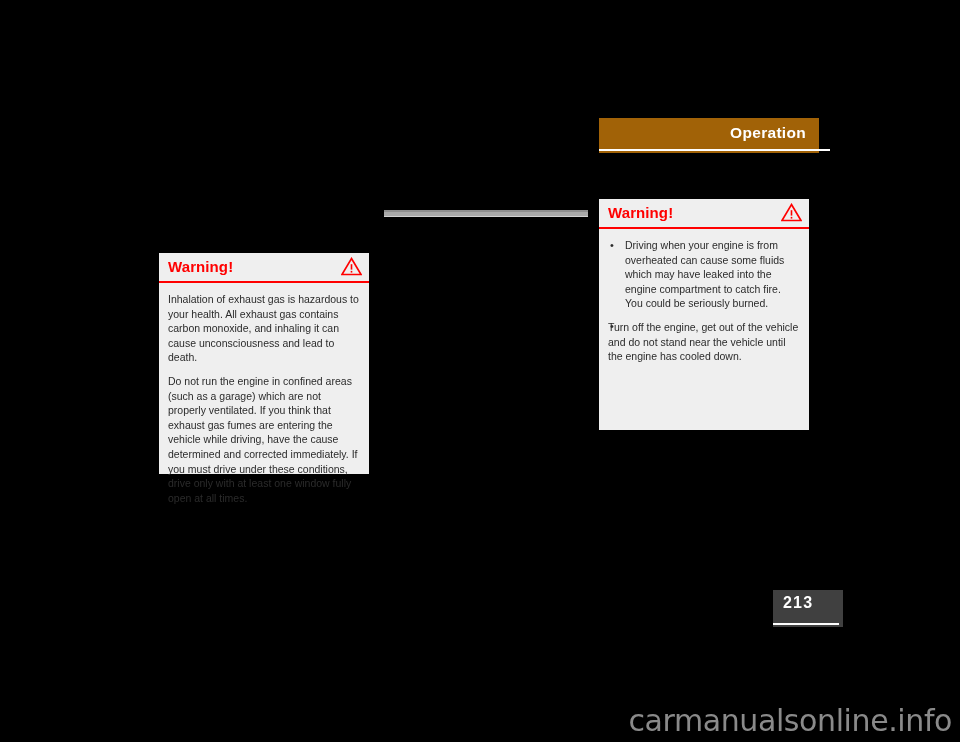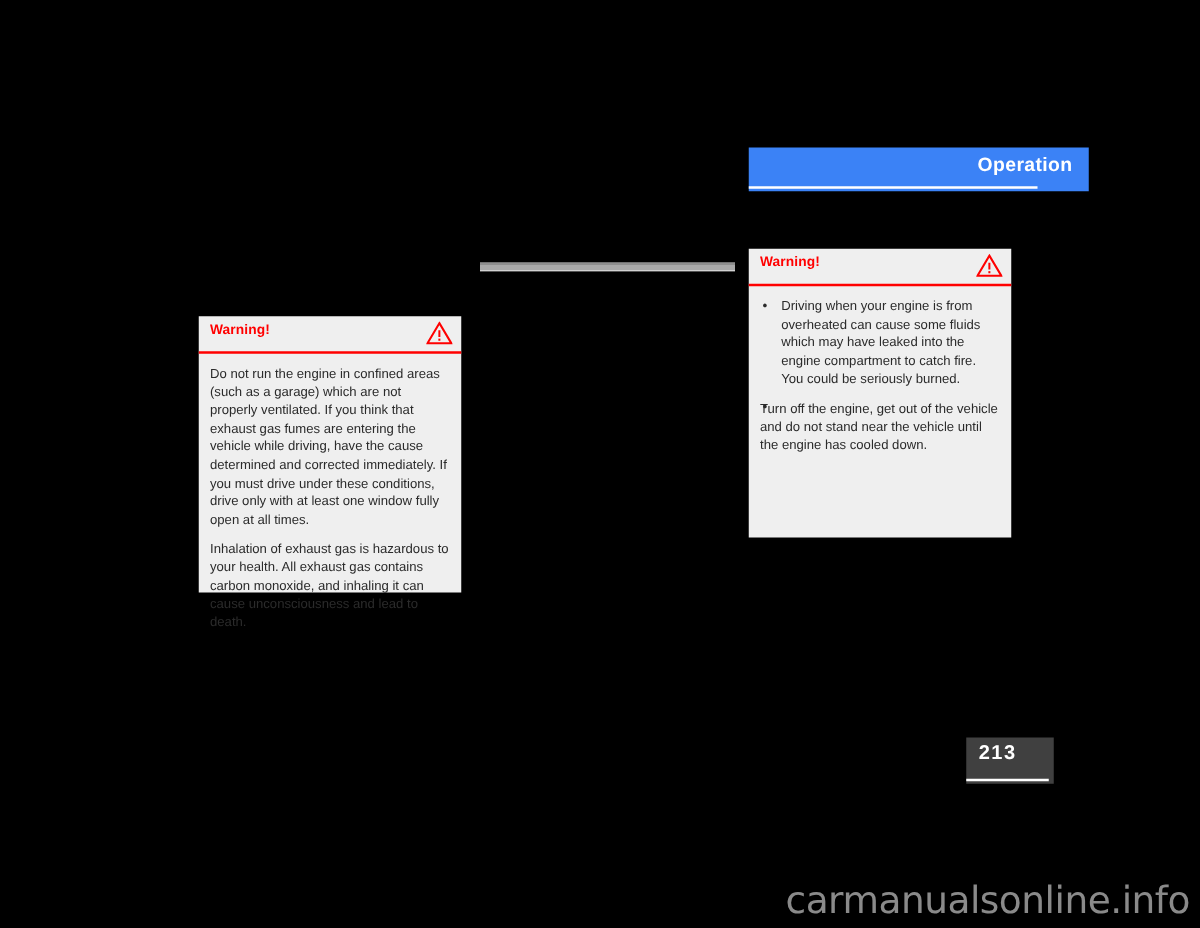--- a/index.html
+++ b/index.html
@@ -14,23 +14,23 @@
     overflow: hidden;
     font-family: "Liberation Sans", sans-serif;
     -webkit-font-smoothing: antialiased;
   }
 
   
   #section-header {
     position: absolute;
     left: 599px;
     top: 118px;
-    width: 272px;
+    width: 220px;
     height: 35px;
-    background: #3b82f6;
+    background: #a16207;
     box-sizing: border-box;
   }
   #section-header .header-label {
     position: absolute;
     right: 13px;
     top: 6px;
     color: #FFFFFF;
     font-size: 15.5px;
     font-weight: bold;
     letter-spacing: 0.3px;
@@ -69,21 +69,21 @@
     position: relative;
     height: 30px;
     border-bottom: 2px solid #FF0000;
     box-sizing: border-box;
   }
   .warning-title {
     position: absolute;
     left: 9px;
     top: 5px;
     color: #FF0000;
-    font-size: 11px;
+    font-size: 15px;
     font-weight: bold;
     letter-spacing: 0.1px;
   }
   .warning-icon {
     position: absolute;
     right: 7px;
     top: 4px;
     width: 21px;
     height: 19px;
   }
@@ -194,22 +194,22 @@
     <span class="warning-title">Warning!</span>
     <span class="warning-icon">
       <svg width="21" height="19" viewBox="0 0 21 19" xmlns="http://www.w3.org/2000/svg">
         <polygon points="10.5,1.5 20,17.5 1,17.5" fill="none" stroke="#FF0000" stroke-width="1.6" stroke-linejoin="miter"></polygon>
         <rect x="9.7" y="7.2" width="1.6" height="5.4" fill="#FF0000"></rect>
         <rect x="9.7" y="13.9" width="1.6" height="1.7" fill="#FF0000"></rect>
       </svg>
     </span>
   </div>
   <div class="warning-body">
+    <p>Inhalation of exhaust gas is hazardous to your health. All exhaust gas contains carbon monoxide, and inhaling it can cause unconsciousness and lead to death.</p>
     <p>Do not run the engine in confined areas (such as a garage) which are not properly ventilated. If you think that exhaust gas fumes are entering the vehicle while driving, have the cause determined and corrected immediately. If you must drive under these conditions, drive only with at least one window fully open at all times.</p>
-    <p>Inhalation of exhaust gas is hazardous to your health. All exhaust gas contains carbon monoxide, and inhaling it can cause unconsciousness and lead to death.</p>
   </div>
 </div>
 
 <div class="warning-box" id="warning-box-overheat">
   <div class="warning-head">
     <span class="warning-title">Warning!</span>
     <span class="warning-icon">
       <svg width="21" height="19" viewBox="0 0 21 19" xmlns="http://www.w3.org/2000/svg">
         <polygon points="10.5,1.5 20,17.5 1,17.5" fill="none" stroke="#FF0000" stroke-width="1.6" stroke-linejoin="miter"></polygon>
         <rect x="9.7" y="7.2" width="1.6" height="5.4" fill="#FF0000"></rect>

